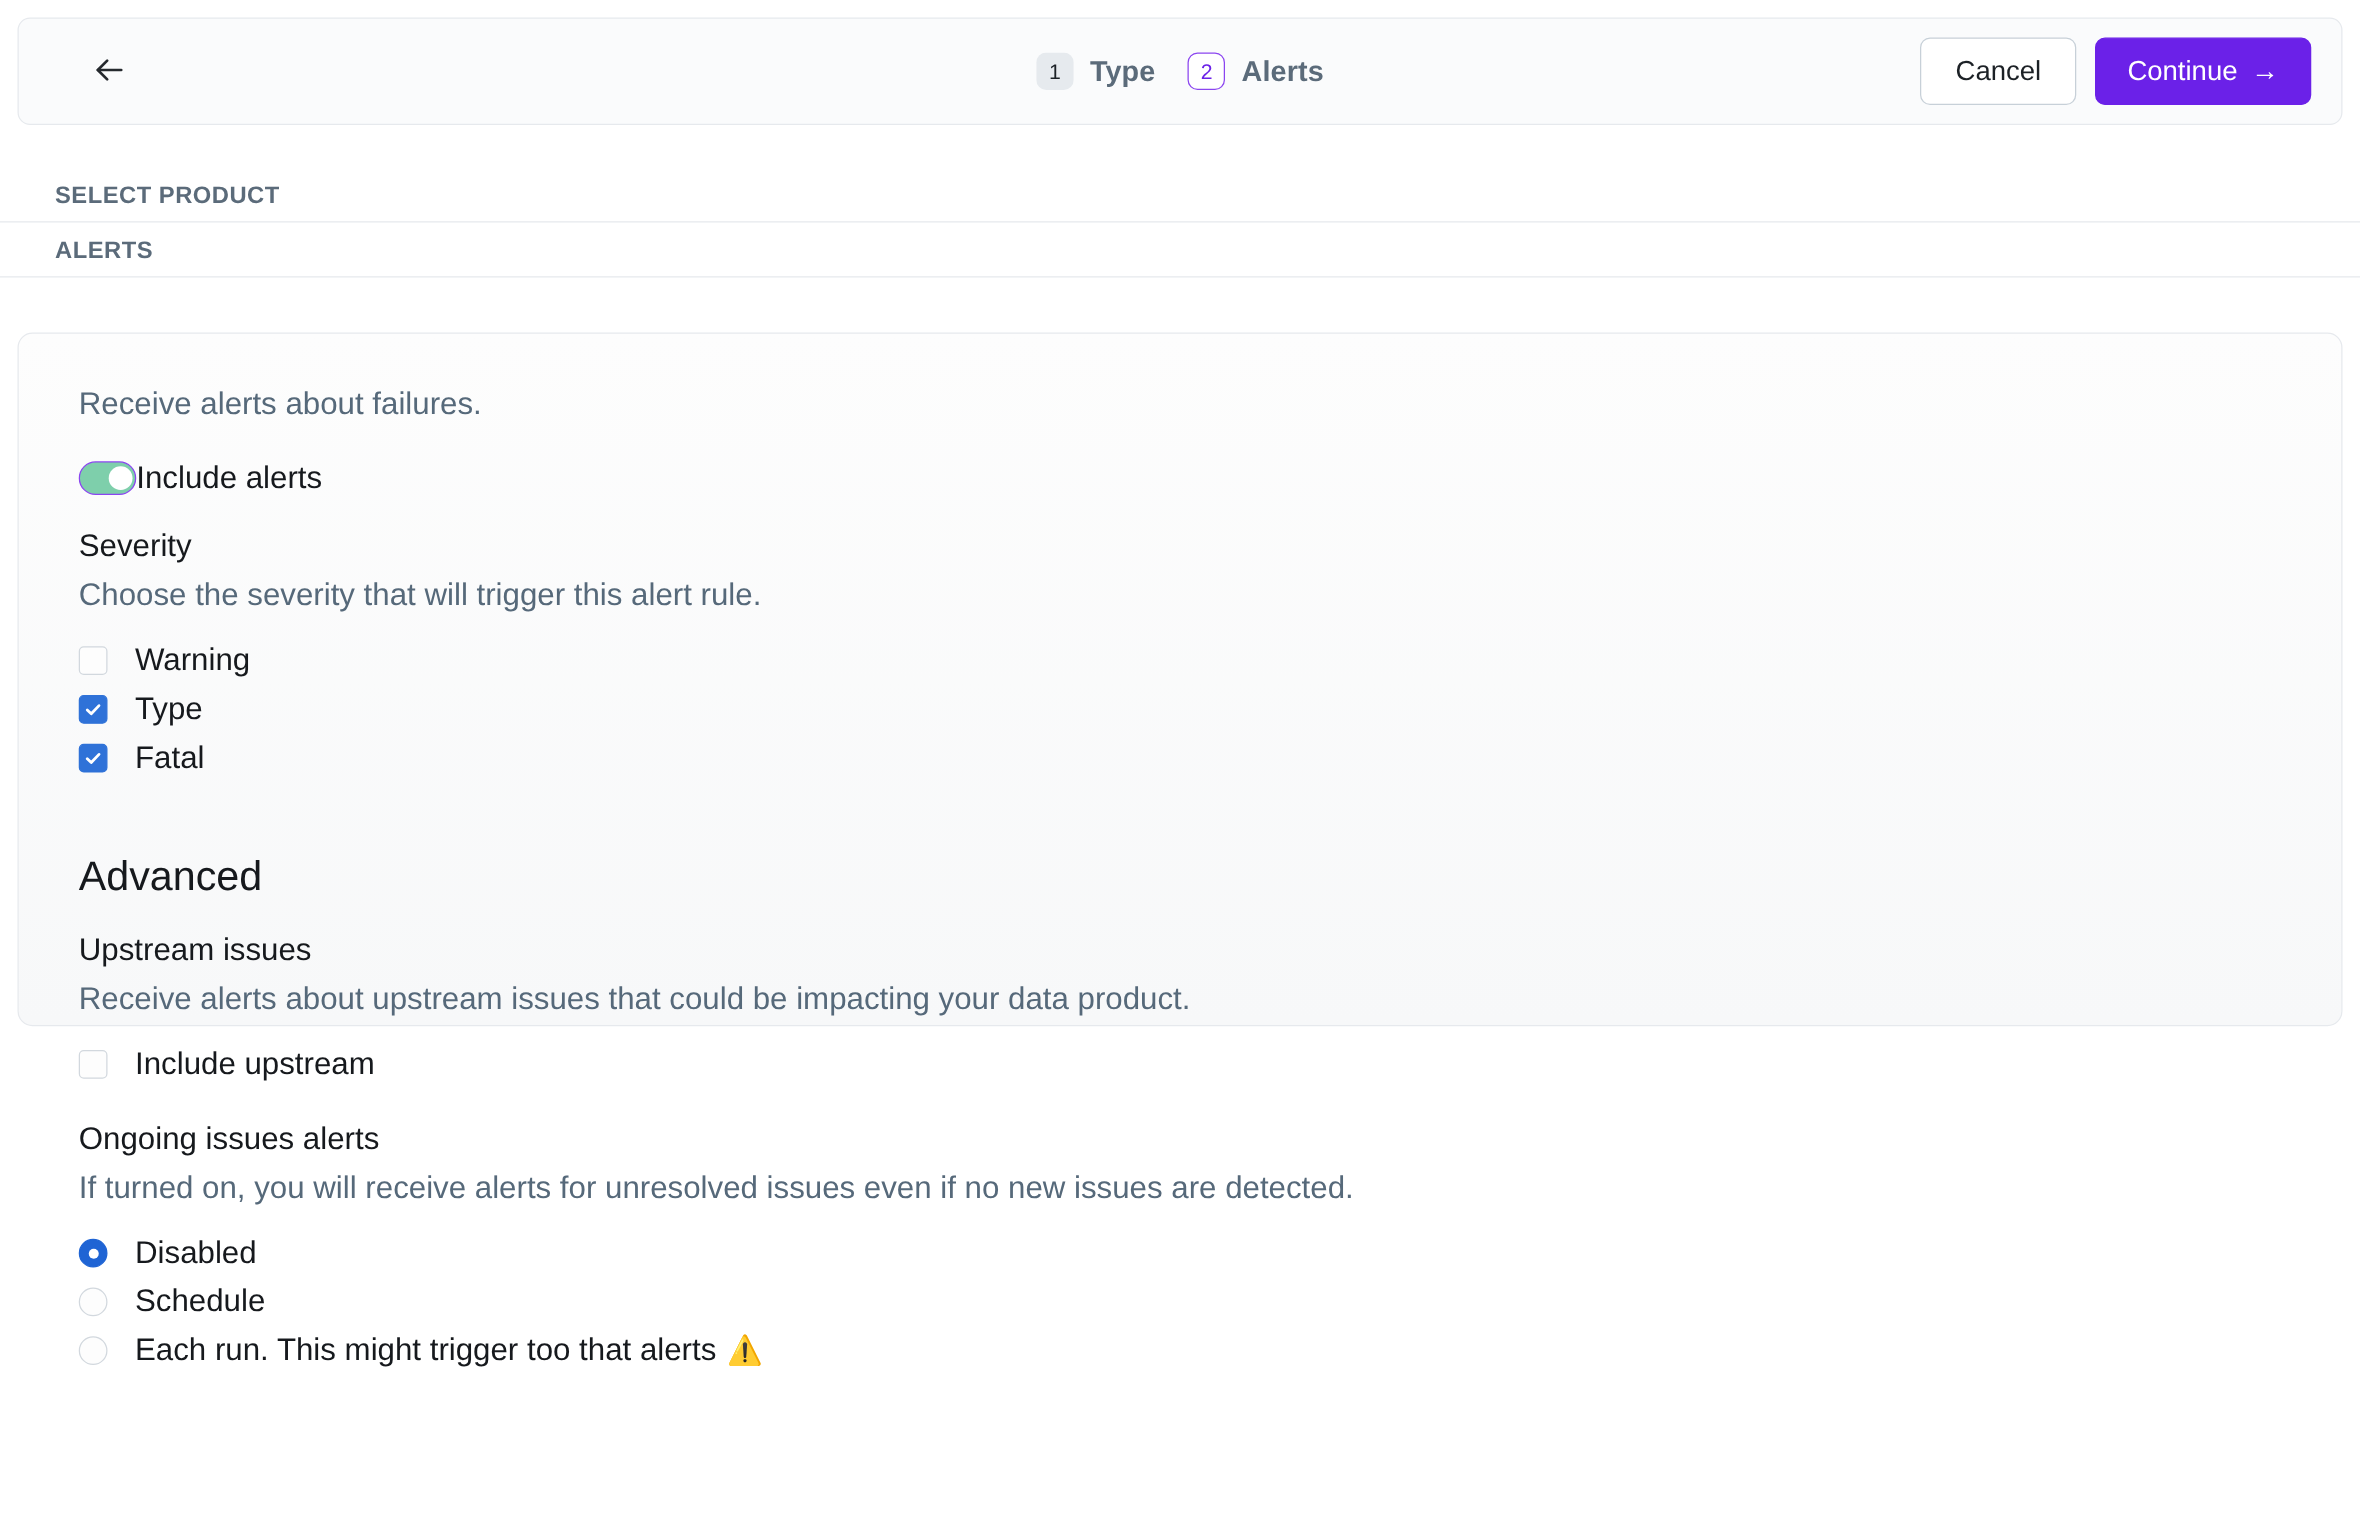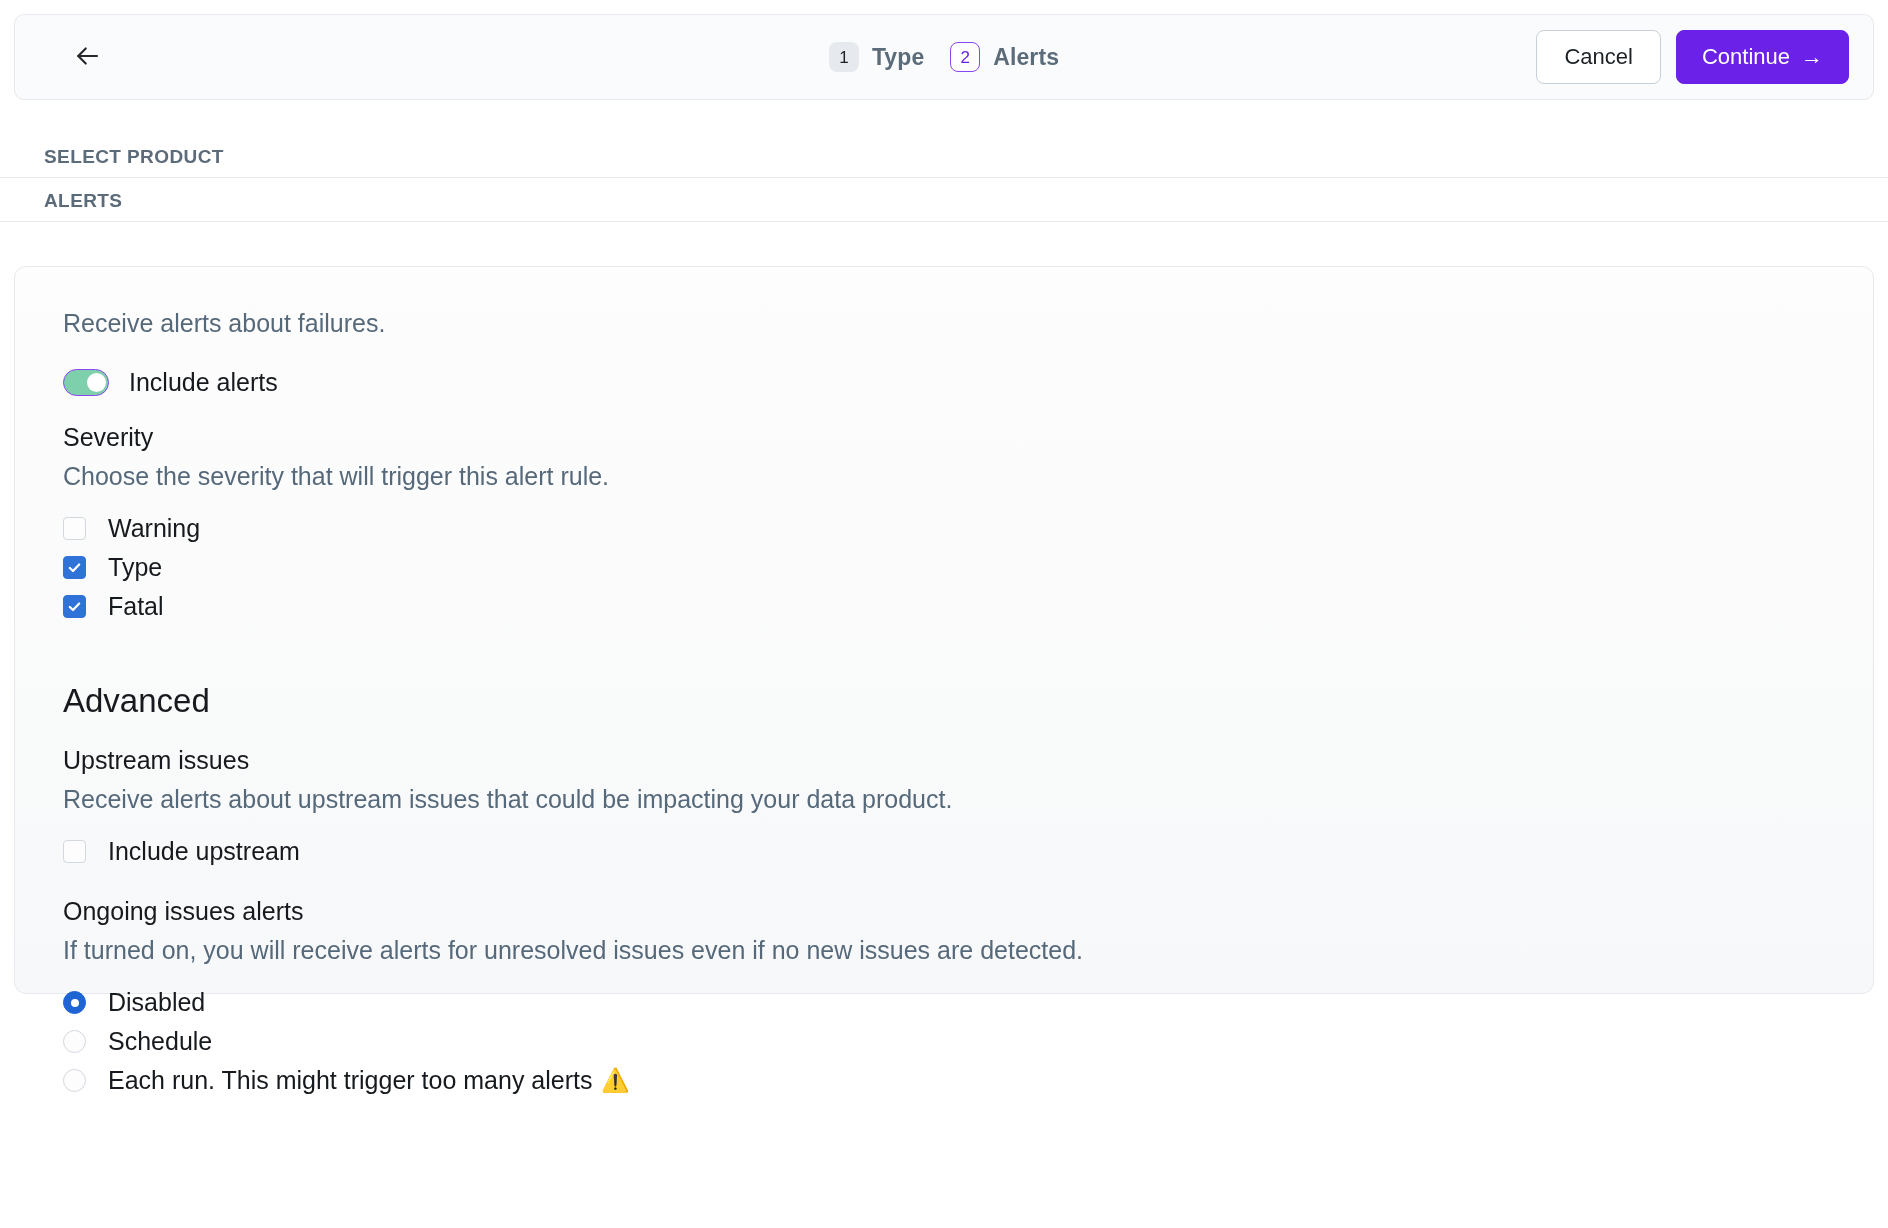--- a/index.html
+++ b/index.html
@@ -153,38 +153,37 @@
 
   #sec-product { top: 128px; height: 50px; text-align: center; }
   #sec-alerts  { top: 178px; height: 44px; }
 
   
   .card {
     position: absolute;
     left: 14px;
     top: 266px;
     width: 1860px;
-    height: 728px;
+    height: 555px;
     background: linear-gradient(180deg, #fdfdfd 0%, #f7f8f9 100%);
     border: 1px solid #e6e9ed;
     border-radius: 12px;
     padding: 36px 48px 0 48px;
   }
 
   .intro-text {
     font-size: 25px;
     color: #56697a;
     margin-top: 6px;
   }
 
   
   .toggle-row {
     display: flex;
     align-items: center;
-    gap: 20px;
     margin-top: 30px;
     cursor: pointer;
     width: max-content;
   }
 
   .toggle {
     position: relative;
     width: 46px;
     height: 27px;
     border-radius: 14px;
@@ -424,21 +423,21 @@
           
         </span>
         <span class="option-label">Schedule</span>
       </div>
 
       <div class="option-row">
         <span class="radio">
           
         </span>
         <span class="option-label">
-          <span>Each run. This might trigger too many alerts</span>
+          <span>Each run. This might trigger too that alerts</span>
           <span class="warn-emoji">⚠️</span>
         </span>
       </div>
 
     </div>
 
   </div>
 
 </div>
 

